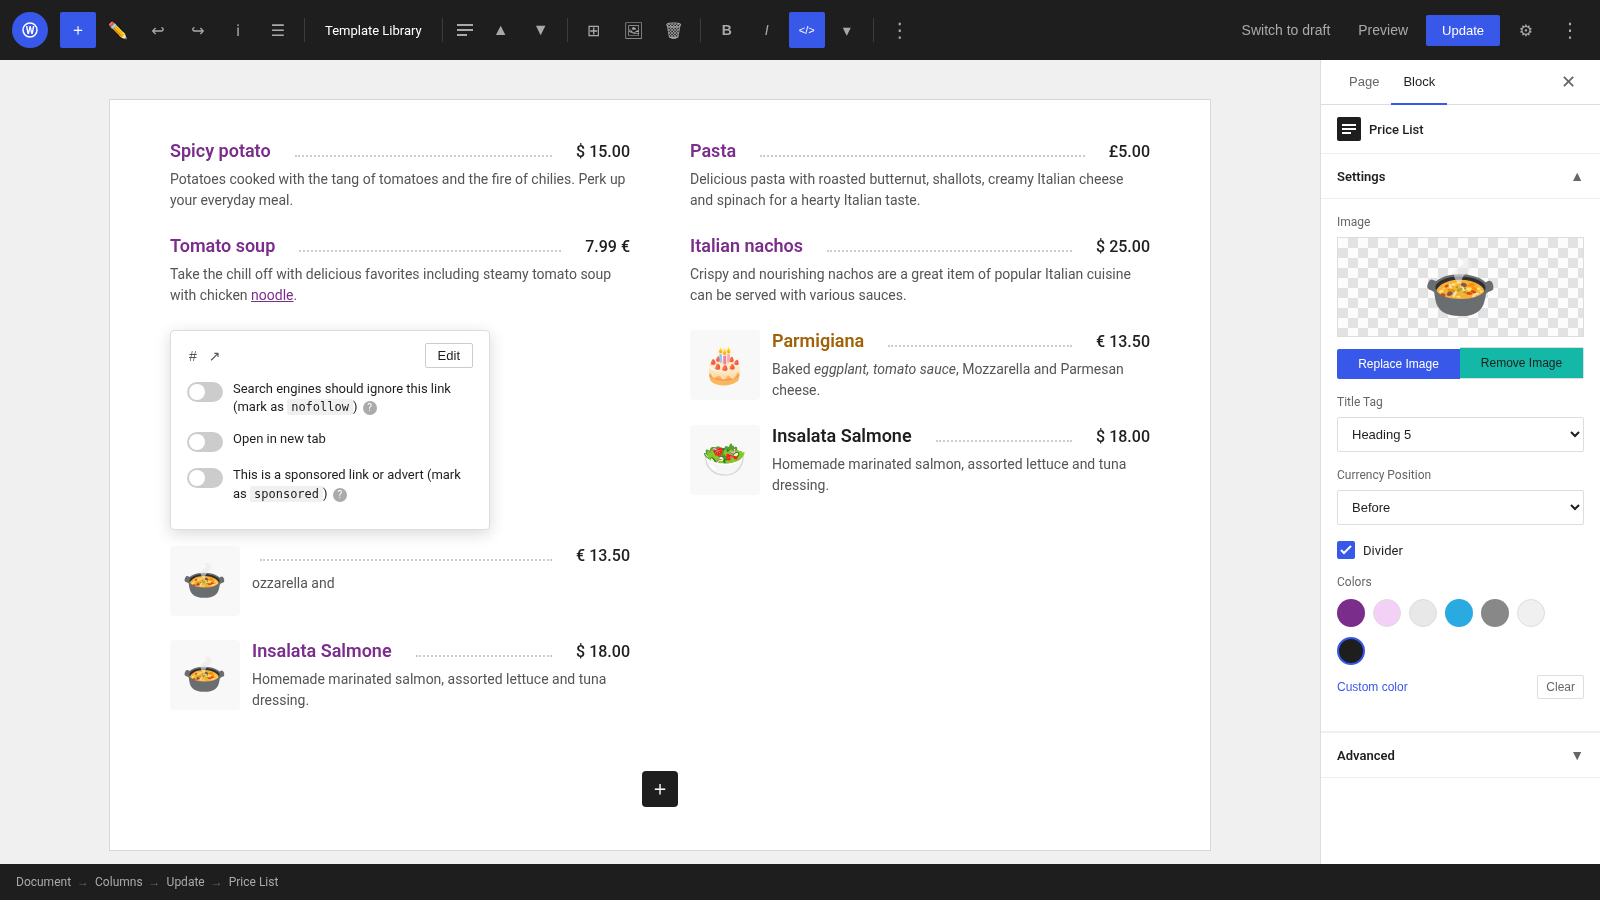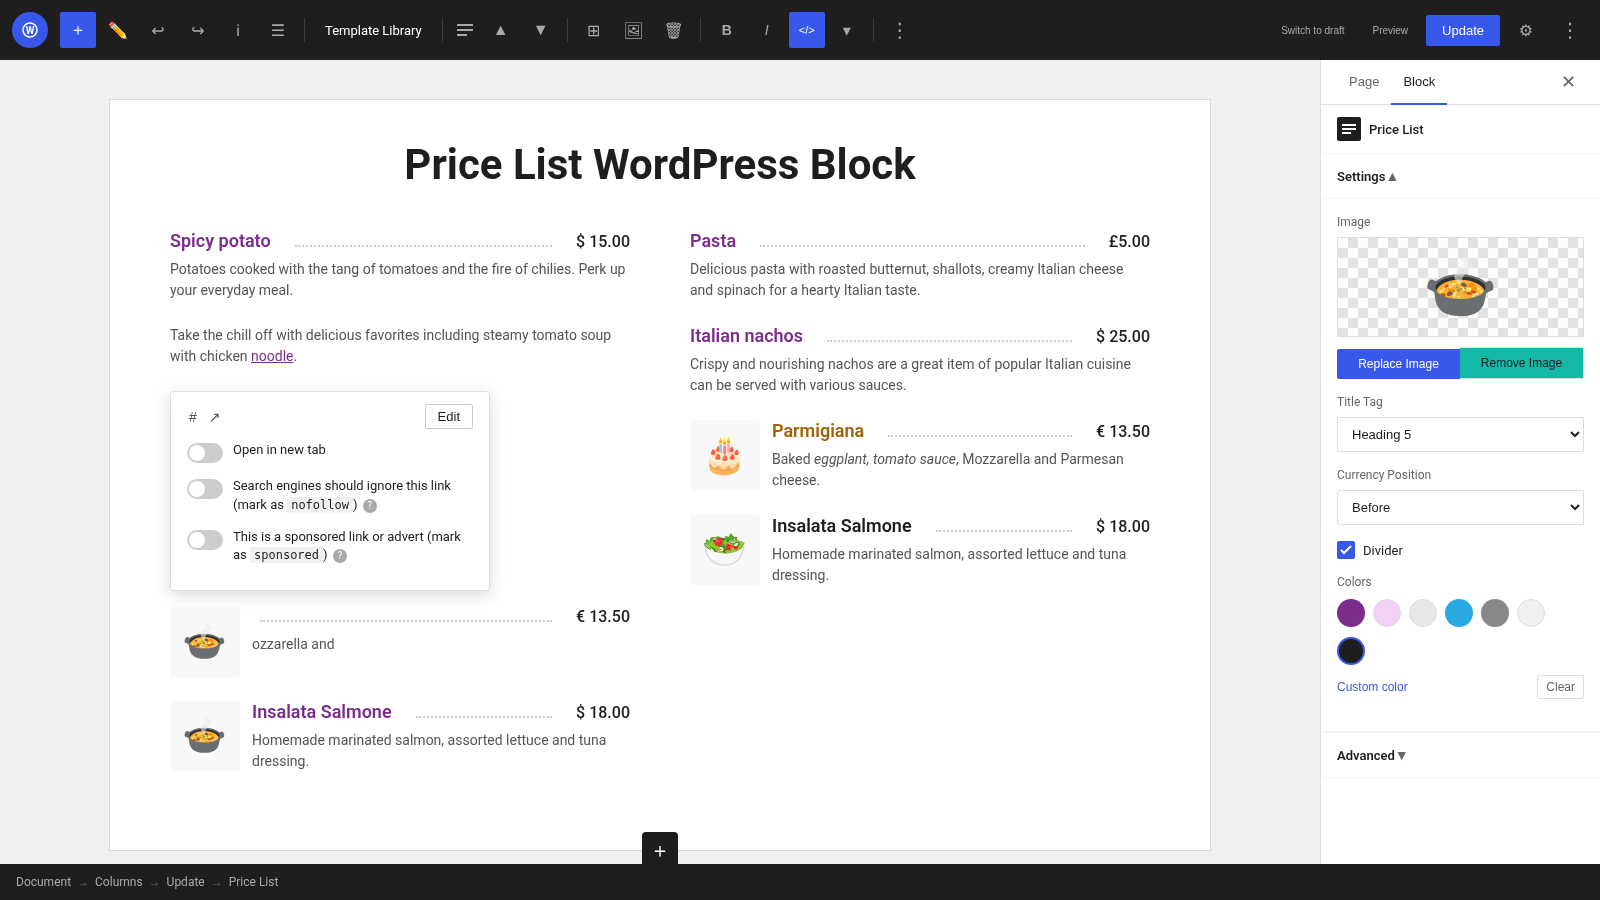--- a/index.html
+++ b/index.html
@@ -30,21 +30,21 @@
     .toolbar-separator { width: 1px; height: 24px; background: #3c3c3c; margin: 0 4px; }
     .toolbar-template-library {
       color: #ffffff; font-size: 13px; padding: 0 12px; cursor: pointer;
       white-space: nowrap;
     }
     .toolbar-right {
       margin-left: auto;
       display: flex; align-items: center; gap: 8px;
     }
     .toolbar-right-link {
-      color: #a7aaad; font-size: 10px; background: none; border: none;
+      color: #a7aaad; font-size: 14px; background: none; border: none;
       cursor: pointer; padding: 6px 10px;
     }
     .btn-update {
       background: #3858e9; color: white; border: none; padding: 8px 16px;
       border-radius: 2px; font-size: 13px; font-weight: 500; cursor: pointer;
     }
     .toolbar-settings-btn {
       width: 36px; height: 36px; background: transparent; border: none;
       color: #a7aaad; cursor: pointer; display: flex; align-items: center;
       justify-content: center; border-radius: 2px; font-size: 16px;
@@ -308,21 +308,21 @@
     }
 
     
     .settings-section {
       padding: 0;
     }
 
     .settings-header {
       display: flex;
       align-items: center;
-      justify-content: flex-start;
+      justify-content: space-between;
       padding: 14px 16px;
       cursor: pointer;
       border-bottom: 1px solid #f0f0f1;
     }
 
     .settings-header-title {
       font-size: 13px;
       font-weight: 600;
       color: #1e1e1e;
     }
@@ -503,56 +503,60 @@
     <button class="toolbar-settings-btn">⚙</button>
     <button class="toolbar-more-btn">⋮</button>
   </div>
 </div>
 
 <div class="main-layout">
 
   <div class="editor-area">
     <div class="editor-canvas">
 
-      <h1 class="page-title">Price List WordPress Block</h1>
 
       <div class="price-list-grid">
 
         <div>
 
           <div class="price-list-item">
             <div class="price-item-header">
               <span class="price-item-name">Spicy potato</span>
               <div class="price-item-dots"></div>
               <span class="price-item-price">$ 15.00</span>
             </div>
             <div class="price-item-desc">Potatoes cooked with the tang of tomatoes and the fire of chilies. Perk up your everyday meal.</div>
           </div>
 
           <div class="price-list-item">
+            <div class="price-item-header">
+              <span class="price-item-name">Tomato soup</span>
+              <div class="price-item-dots"></div>
+              <span class="price-item-price">7.99  €</span>
+            </div>
             <div class="price-item-desc">Take the chill off with delicious favorites including steamy tomato soup with chicken <a href="#">noodle</a>.</div>
           </div>
 
           <div class="link-tooltip" style="position:relative; left:0; top:0; margin-bottom:16px;">
             <div class="link-tooltip-header">
               <div class="link-tooltip-icons">
                 <button class="link-icon-btn">#</button>
                 <button class="link-icon-btn">↗</button>
               </div>
               <button class="link-edit-btn">Edit</button>
             </div>
 
             <div class="toggle-row">
               <div class="toggle"></div>
-              <span class="toggle-label">Open in new tab</span>
+              <span class="toggle-label">Search engines should ignore this link (mark as <code>nofollow</code>) <span class="help-icon">?</span></span>
             </div>
 
             <div class="toggle-row">
               <div class="toggle"></div>
-              <span class="toggle-label">Search engines should ignore this link (mark as <code>nofollow</code>) <span class="help-icon">?</span></span>
+              <span class="toggle-label">Open in new tab</span>
             </div>
 
             <div class="toggle-row">
               <div class="toggle"></div>
               <span class="toggle-label">This is a sponsored link or advert (mark as <code>sponsored</code>) <span class="help-icon">?</span></span>
             </div>
           </div>
 
           <div class="price-item-with-image">
             <div class="price-item-image">

